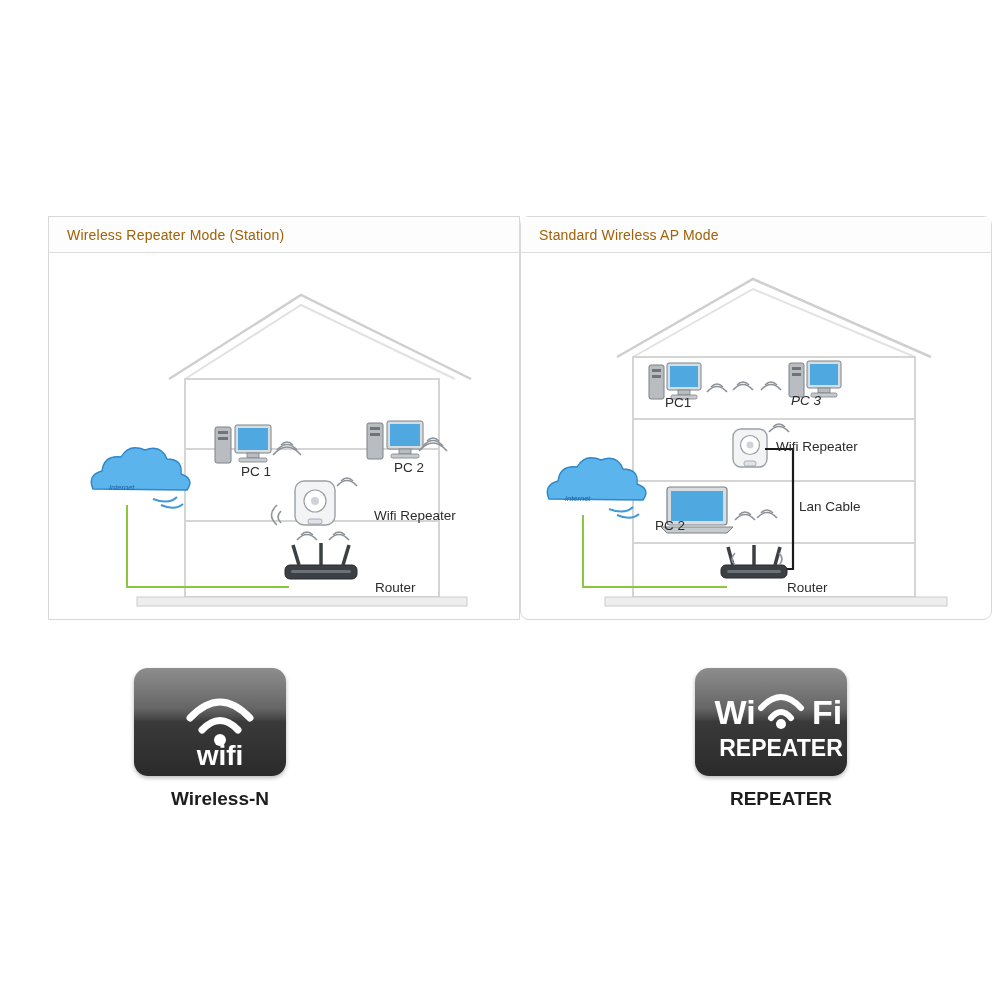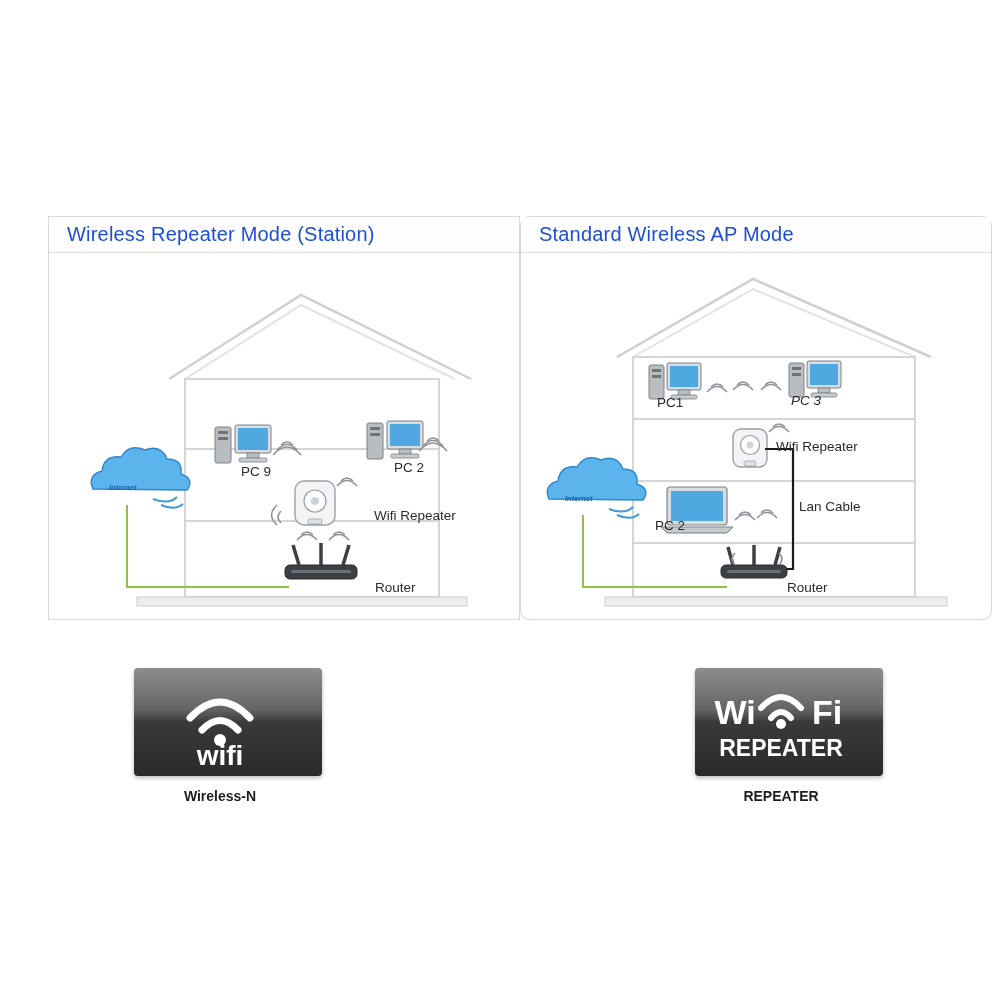--- a/index.html
+++ b/index.html
@@ -39,22 +39,22 @@
   .panel-header {
     height: 36px;
     border-bottom: 1px solid #dcdcdc;
     background: #fdfdfd;
     display: flex;
     align-items: center;
     padding-left: 18px;
     box-sizing: border-box;
   }
   .panel-title {
-    font-size: 20px;
-    color: #1d4ed8;
+    font-size: 14px;
+    color: #a16207;
     letter-spacing: 0.2px;
   }
   .panel-body {
     position: relative;
     width: 100%;
     height: 366px;
   }
   .panel-body svg {
     position: absolute;
     left: 0;
@@ -66,57 +66,56 @@
     font-size: 13.5px;
     color: #2b2b2b;
     white-space: nowrap;
   }
   .cloud-lbl {
     position: absolute;
     font-size: 7.5px;
     color: #1b63a8;
     white-space: nowrap;
     font-style: italic;
-    font-weight: bold;
   }
 
   
   .features {
     position: absolute;
     left: 0;
     top: 660px;
     width: 1002px;
     height: 180px;
   }
   .feature {
     position: absolute;
     top: 8px;
     width: 172px;
     text-align: center;
   }
   .feature .tile {
-    width: 188px;
+    width: 152px;
     height: 108px;
-    border-radius: 4px;
+    border-radius: 14px;
     background: linear-gradient(to bottom, #6e6e6e 0%, #5a5a5a 38%, #3a3a3a 50%, #2a2a2a 100%);
     box-shadow: 0 2px 4px rgba(0,0,0,0.28);
     position: relative;
     overflow: hidden;
   }
   .feature .tile::after {
     content: "";
     position: absolute;
     left: 0; right: 0; top: 0;
     height: 48%;
     background: linear-gradient(to bottom, rgba(255,255,255,0.22), rgba(255,255,255,0.02));
     pointer-events: none;
   }
   .feature .caption {
     margin-top: 12px;
-    font-size: 14px;
+    font-size: 19px;
     font-weight: bold;
     color: #1d1d1d;
   }
   .tile svg { position: absolute; left: 0; top: 0; }
 
   .f1 { left: 134px; }
   .f2 { left: 327px; }
   .f3 { left: 520px; }
   .f4 { left: 695px; }
 </style>
@@ -203,21 +202,21 @@
         </g>
         <g fill="none" stroke="#8d9299" stroke-width="1.6">
           <path d="M252 282 q6 -6 12 0"></path>
           <path d="M248 287 q10 -11 20 0"></path>
           <path d="M284 282 q6 -6 12 0"></path>
           <path d="M280 287 q10 -11 20 0"></path>
         </g>
       </svg>
 
       <span class="cloud-lbl" style="left:60px; top:230px;">Internet</span>
-      <span class="lbl" style="left:192px; top:211px;">PC 9</span>
+      <span class="lbl" style="left:192px; top:211px;">PC 1</span>
       <span class="lbl" style="left:345px; top:207px;">PC 2</span>
       <span class="lbl" style="left:325px; top:255px;">Wifi Repeater</span>
       <span class="lbl" style="left:326px; top:327px;">Router</span>
     </div>
   </div>
 
   <div class="panel right">
     <div class="panel-header">
       <span class="panel-title">Standard Wireless AP Mode</span>
     </div>
@@ -304,21 +303,21 @@
           <line x1="254" y1="312" x2="259" y2="294" stroke="#3c4045" stroke-width="3.5"></line>
           <rect x="206" y="317" width="54" height="3" rx="1.5" fill="#6a7076"></rect>
         </g>
         <g fill="none" stroke="#8d9299" stroke-width="1.6">
           <path d="M214 300 q-6 6 0 12"></path>
           <path d="M258 300 q6 6 0 12"></path>
         </g>
       </svg>
 
       <span class="cloud-lbl" style="left:44px; top:241px;">Internet</span>
-      <span class="lbl" style="left:136px; top:142px;">PC1</span>
+      <span class="lbl" style="left:144px; top:142px;">PC1</span>
       <span class="lbl" style="left:270px; top:140px;font-style:italic;">PC 3</span>
       <span class="lbl" style="left:255px; top:186px;">Wifi Repeater</span>
       <span class="lbl" style="left:134px; top:265px;">PC 2</span>
       <span class="lbl" style="left:278px; top:246px;text-align:right;">Lan Cable</span>
       <span class="lbl" style="left:266px; top:327px;">Router</span>
     </div>
   </div>
 </div>
 
 <div class="features">

